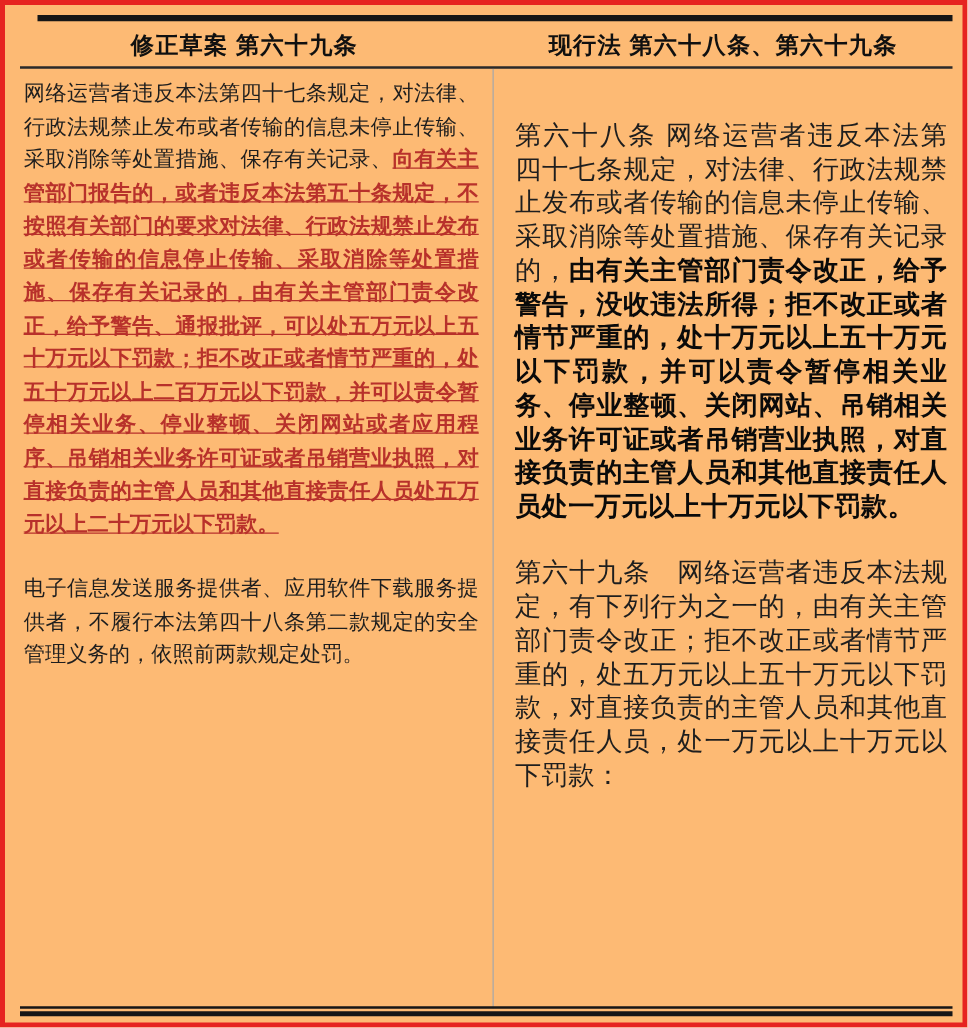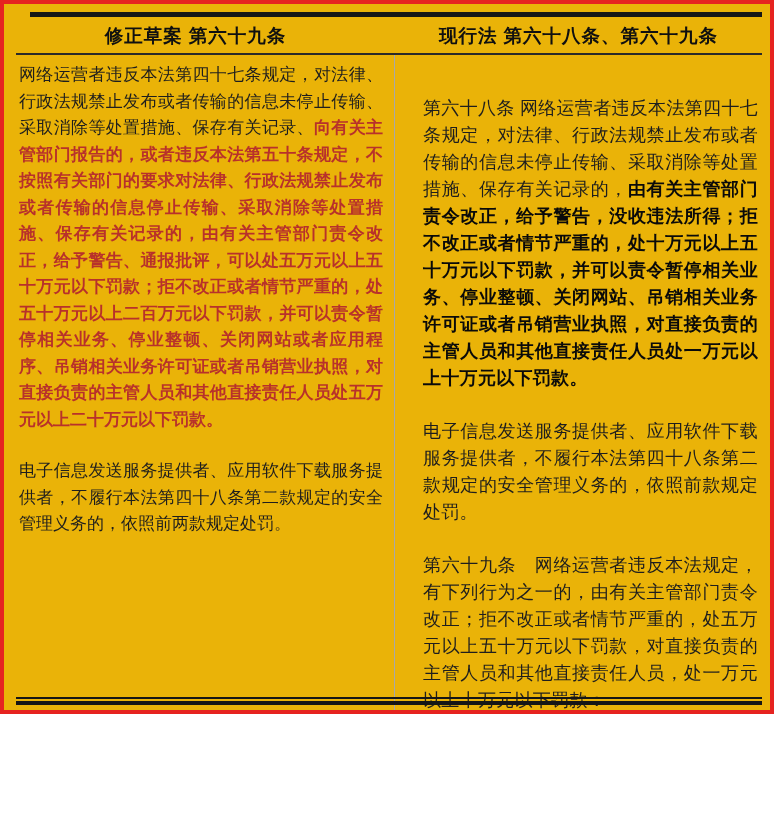--- a/index.html
+++ b/index.html
@@ -7,23 +7,23 @@
     --border-red:#e62320;
     --rule-black:#161616;
     --divider-gray:#a8a8a8;
     --ink:#1e1e1e;
     --ink-bold:#0a0a0a;
   }
   *{margin:0;padding:0;box-sizing:border-box;}
   html,body{background:#ffffff;}
   .page{
     position:relative;
-    width:774px;height:714px;
+    width:774px;height:822px;
     border:4px solid var(--border-red);
-    background:#eab308;
+    background:#fdba74;
     overflow:hidden;
     font-family:"Liberation Sans", sans-serif;
     color:var(--ink);
   }
   .top-rule{
     height:5px;background:var(--rule-black);
     margin:8px 8px 0 26px;
   }
   .header-row{
     display:flex;align-items:center;
@@ -49,28 +49,28 @@
   }
   .col-left{
     width:390px;
     padding:7px 11px 0 15px;
     font-size:17px;line-height:26.5px;
   }
   .col-left .para{margin-bottom:25px;}
   .col-right{
     flex:1;
     border-left:1px solid var(--divider-gray);
-    padding:40px 12px 0 28px;
-    font-size:18px;line-height:27px;
+    padding:40px 12px 0 17px;
+    font-size:21px;line-height:27px;
     letter-spacing:0.3px;
   }
   .col-right .para{margin-bottom:26px;}
   .para:last-child{margin-bottom:0;}
   .seg-normal{color:var(--ink);font-weight:400;}
-  .seg-red-bold{color:var(--red-text);font-weight:700;}
+  .seg-red-bold{color:var(--red-text);font-weight:700;text-decoration:underline;}
   .seg-bold{color:var(--ink-bold);font-weight:700;}
   .bottom-rule{
     position:absolute;left:12px;right:8px;bottom:5px;
   }
   .bottom-rule .thin{height:2px;background:var(--rule-black);}
   .bottom-rule .gap{height:2px;}
   .bottom-rule .thick{height:4px;background:var(--rule-black);}
 </style>
 </head>
 <body>
@@ -85,21 +85,20 @@
 
   <div class="mid-rule"></div>
 
   <div class="body-row">
     <div class="col col-left" id="col-left">
         <p class="para"><span class="seg-normal">网络运营者违反本法第四十七条规定，对法律、行政法规禁止发布或者传输的信息未停止传输、采取消除等处置措施、保存有关记录、</span><span class="seg-red-bold">向有关主管部门报告的，或者违反本法第五十条规定，不按照有关部门的要求对法律、行政法规禁止发布或者传输的信息停止传输、采取消除等处置措施、保存有关记录的，由有关主管部门责令改正，给予警告、通报批评，可以处五万元以上五十万元以下罚款；拒不改正或者情节严重的，处五十万元以上二百万元以下罚款，并可以责令暂停相关业务、停业整顿、关闭网站或者应用程序、吊销相关业务许可证或者吊销营业执照，对直接负责的主管人员和其他直接责任人员处五万元以上二十万元以下罚款。</span></p>
         <p class="para"><span class="seg-normal">电子信息发送服务提供者、应用软件下载服务提供者，不履行本法第四十八条第二款规定的安全管理义务的，依照前两款规定处罚。</span></p>
       </div>
     <div class="col col-right" id="col-right">
         <p class="para"><span class="seg-normal">第六十八条 网络运营者违反本法第四十七条规定，对法律、行政法规禁止发布或者传输的信息未停止传输、采取消除等处置措施、保存有关记录的，</span><span class="seg-bold">由有关主管部门责令改正，给予警告，没收违法所得；拒不改正或者情节严重的，处十万元以上五十万元以下罚款，并可以责令暂停相关业务、停业整顿、关闭网站、吊销相关业务许可证或者吊销营业执照，对直接负责的主管人员和其他直接责任人员处一万元以上十万元以下罚款。</span></p>
-        <p class="para"><span class="seg-normal">电子信息发送服务提供者、应用软件下载服务提供者，不履行本法第四十八条第二款规定的安全管理义务的，依照前款规定处罚。</span></p>
         <p class="para"><span class="seg-normal">第六十九条　网络运营者违反本法规定，有下列行为之一的，由有关主管部门责令改正；拒不改正或者情节严重的，处五万元以上五十万元以下罚款，对直接负责的主管人员和其他直接责任人员，处一万元以上十万元以下罚款：</span></p>
       </div>
   </div>
 
   <div class="bottom-rule">
     <div class="thin"></div>
     <div class="gap"></div>
     <div class="thick"></div>
   </div>
 </div>

